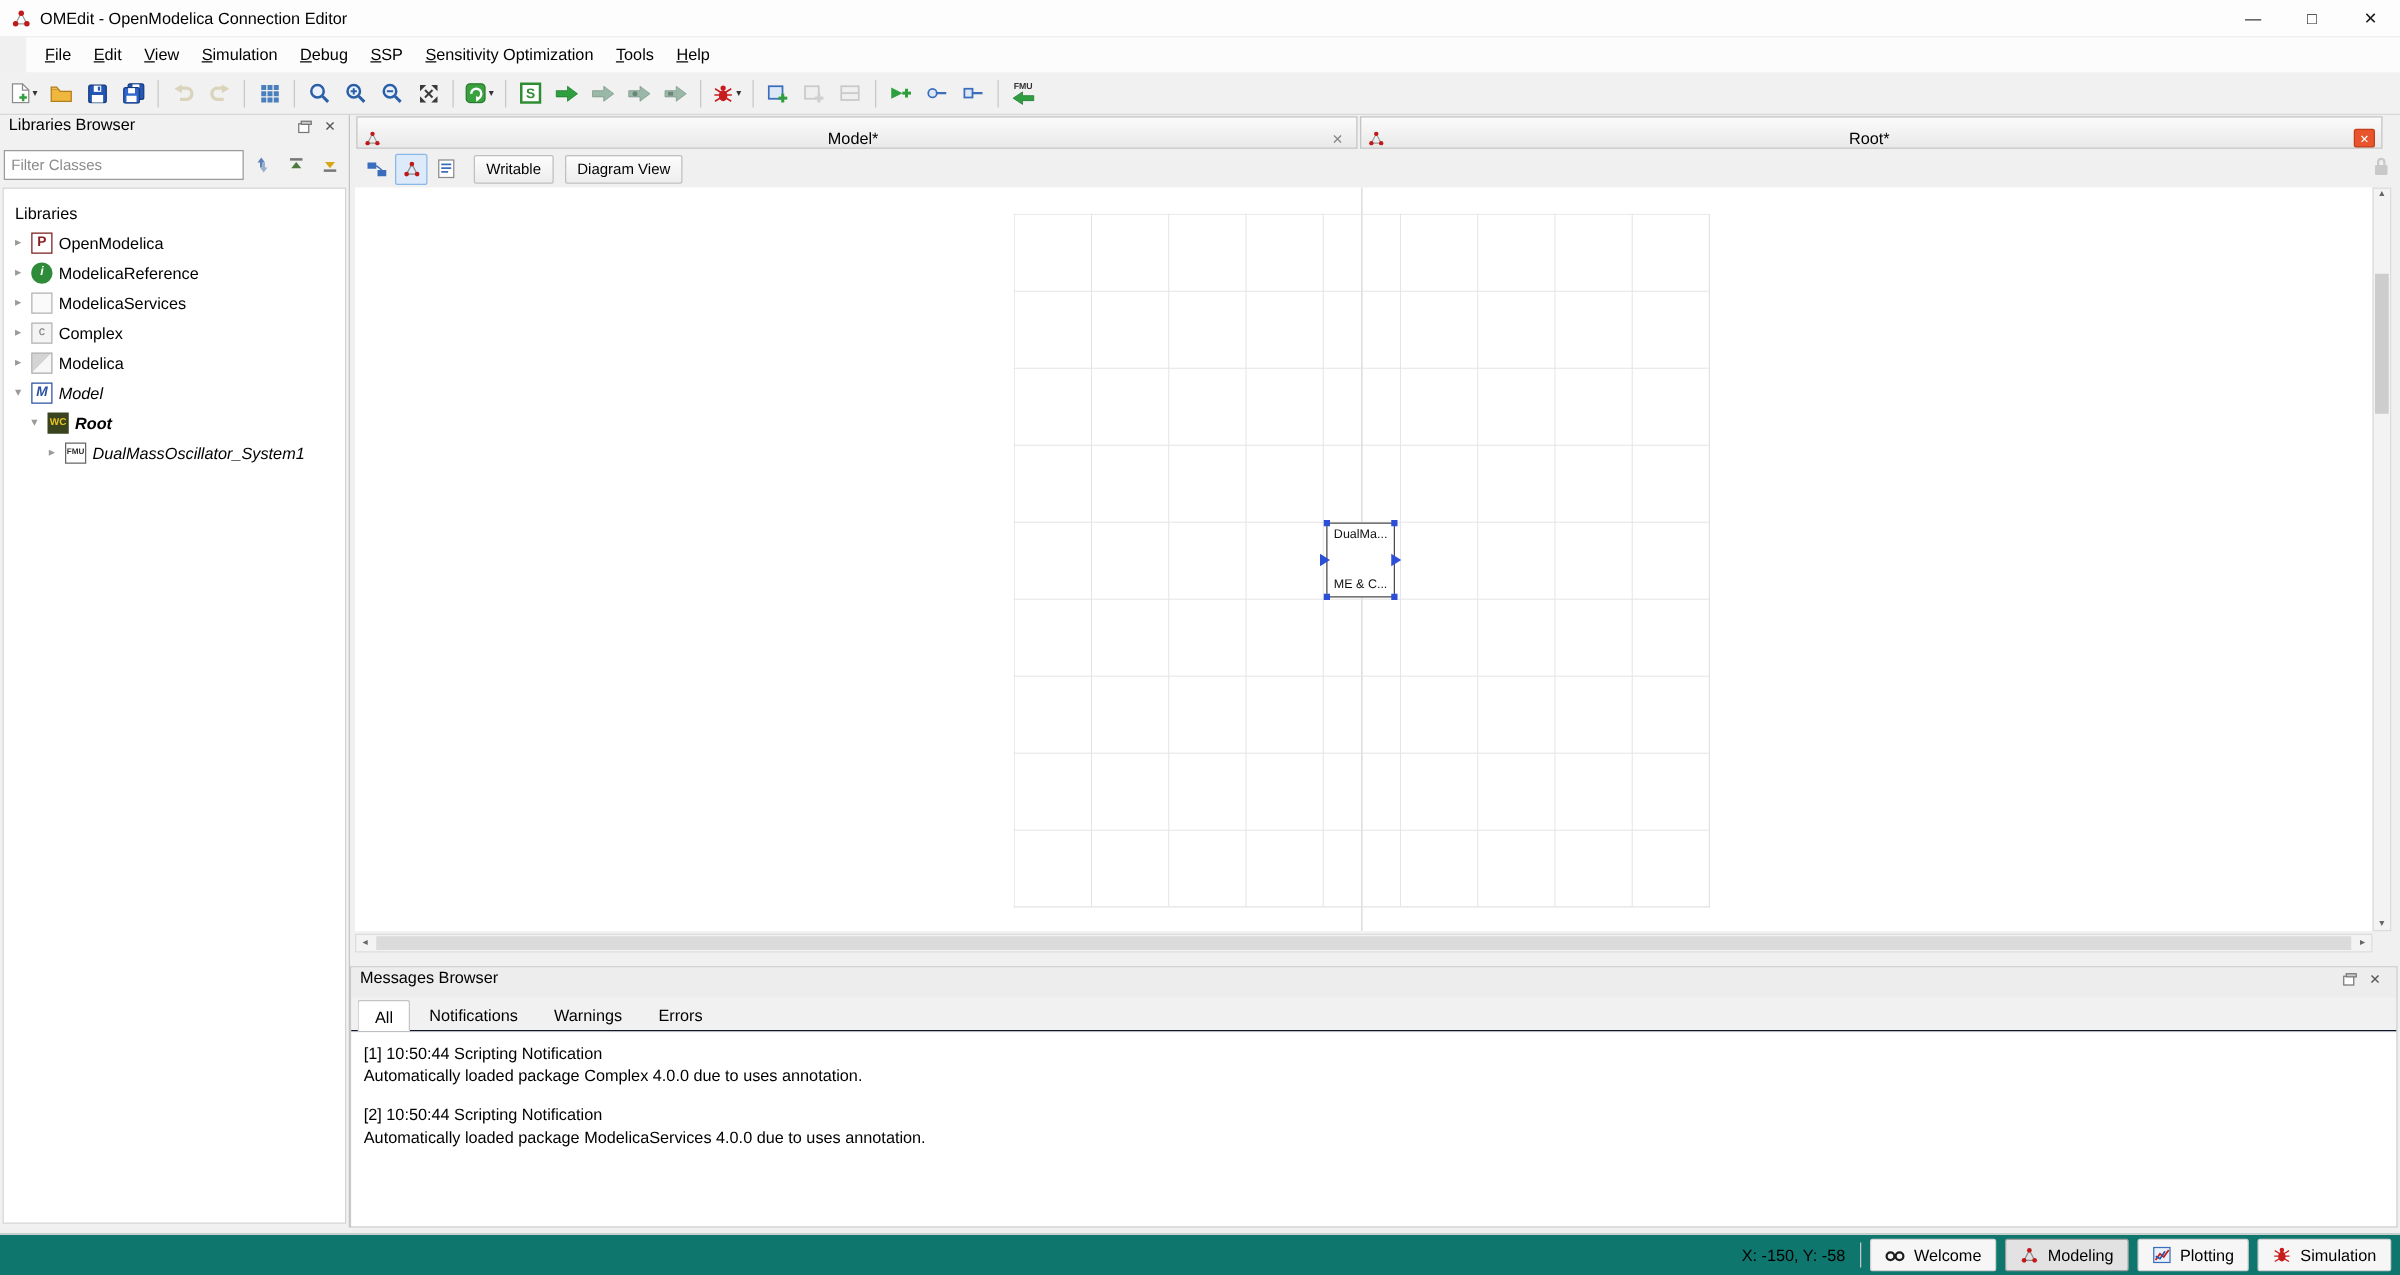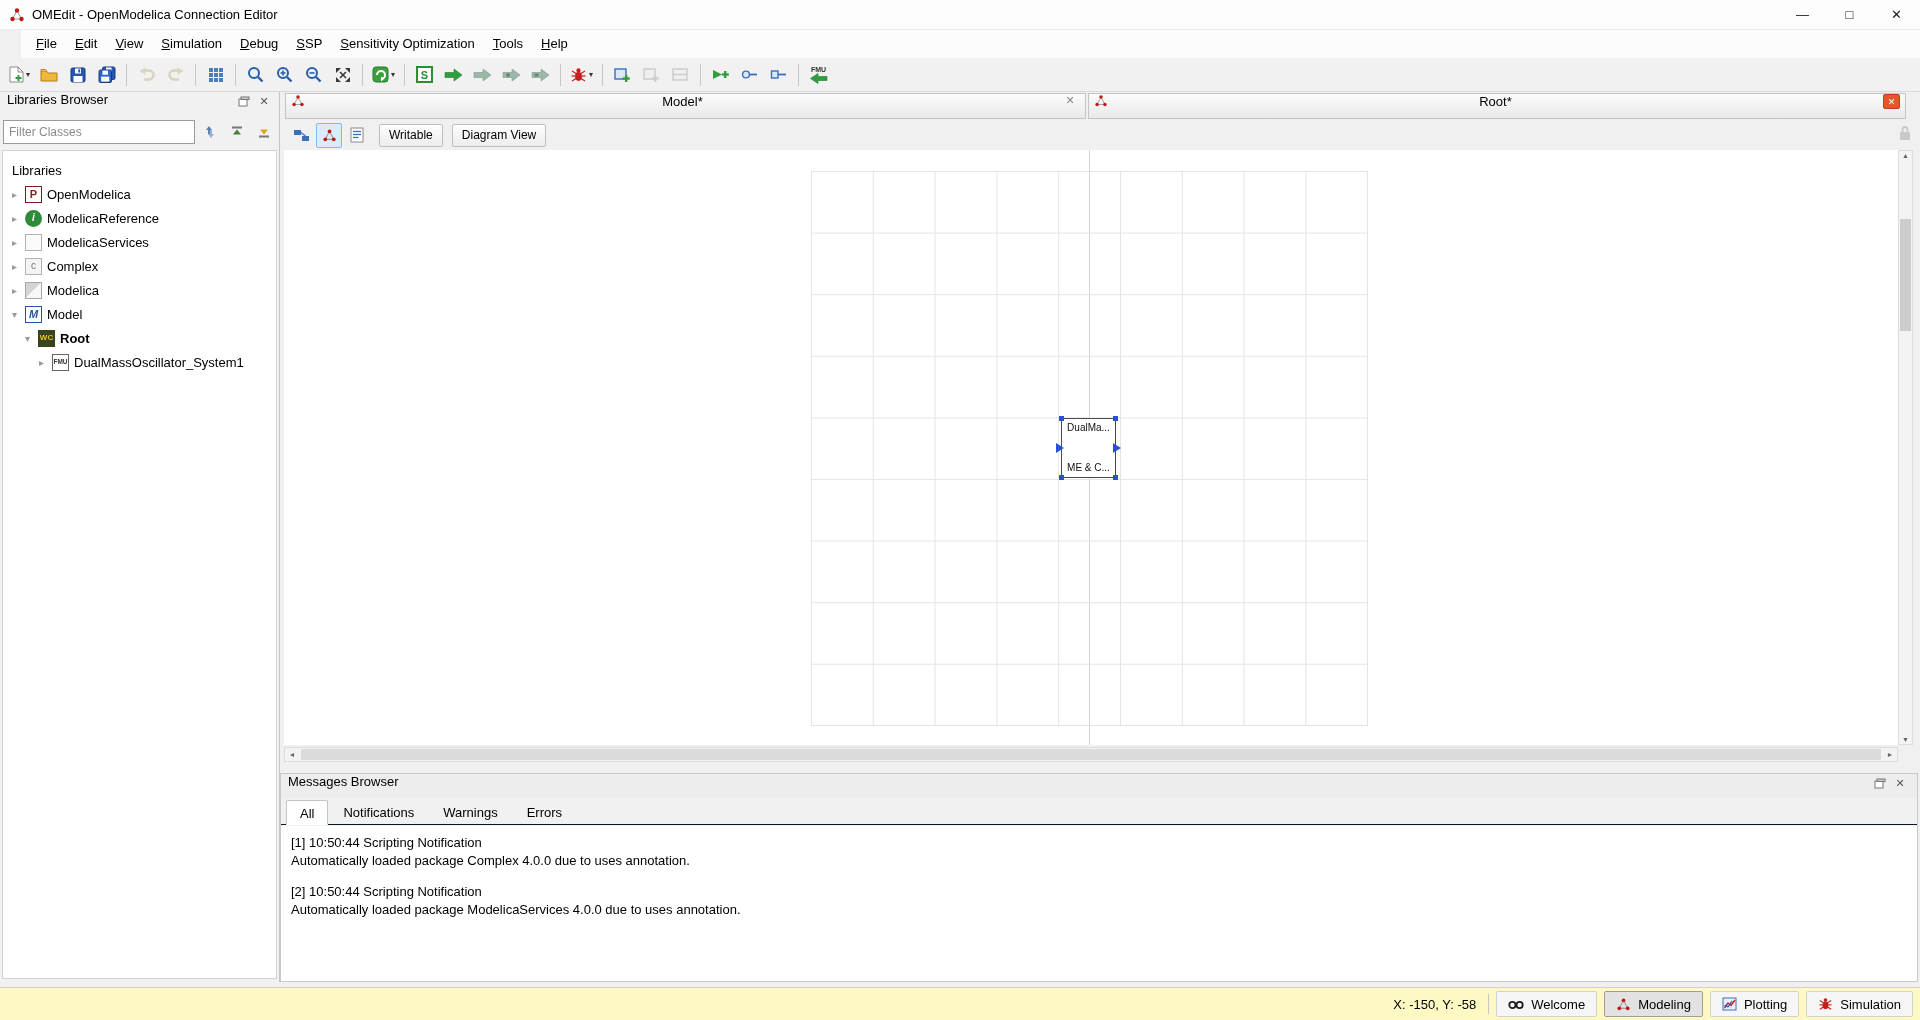--- a/index.html
+++ b/index.html
@@ -37,34 +37,34 @@
   .ph-icon { width:20px; height:18px; display:flex; align-items:center; justify-content:center; color:#555; font-size:11px; }
   .filter-row { display:flex; align-items:center; padding:3px 3px 0 3px; gap:3px; }
   .filter-input { width:193px; height:24px; border:1px solid #9a9a9a; background:#fff; font-family:"Liberation Sans",sans-serif; font-size:12px; padding:0 5px; color:#333; }
   .filter-input::placeholder { color:#8b8b8b; }
   .f-icon { width:24px; height:24px; display:flex; align-items:center; justify-content:center; }
   .tree { position:absolute; left:2px; top:58px; right:2px; bottom:3px; background:#fff; border:1px solid #d2d2d2; padding-top:7px; overflow:hidden; }
   .tree-row { display:flex; align-items:center; height:24px; gap:5px; }
   .arrow { width:11px; color:#9a9a9a; font-size:10px; text-align:center; flex:none; }
   .ticon { width:17px; height:17px; display:flex; align-items:center; justify-content:center; flex:none; line-height:1; }
   .tlabel { font-size:13px; white-space:nowrap; }
-  .it > .tlabel { }
+  .it > .tlabel { font-style:italic; }
   .bd > .tlabel { font-weight:bold; }
   .icon-om-pkg { border:1px solid #7a1d1d; color:#8a2020; font-weight:bold; font-size:11px; background:#fff; }
   .icon-info { background:#2e8b3a; border-radius:50%; color:#fff; font-size:10px; font-weight:bold; font-style:italic; }
   .icon-pkg { background:#fafafa; border:1px solid #b3b3b3; }
   .icon-complex { background:#f4f4f4; border:1px solid #b3b3b3; color:#777; font-size:10px; }
   .icon-modelica { background:linear-gradient(135deg,#d4d4d4 50%,#f7f7f7 50%); border:1px solid #a8a8a8; }
   .icon-model { background:#fff; border:1px solid #2a52a0; color:#2a52a0; font-weight:bold; font-style:italic; font-size:11px; }
   .icon-wc { background:#39441f; color:#e6c320; font-weight:bold; font-size:8px; letter-spacing:0; }
   .icon-fmu { background:#fff; border:1px solid #666; color:#333; font-size:6.5px; font-weight:bold; }
 
   
   .workspace { position:absolute; left:280px; top:92px; right:0; bottom:33px; background:#f0f0f0; }
-  .mdi-bar { position:absolute; top:1px; height:26px; background:linear-gradient(#fbfbfb,#e9e9e9); border:1px solid #c4c4c4; display:flex; align-items:flex-start; padding:0 5px; }
+  .mdi-bar { position:absolute; top:1px; height:26px; background:linear-gradient(#fbfbfb,#e9e9e9); border:1px solid #c4c4c4; display:flex; align-items:flex-end; padding:0 5px; }
   .mdi-model { left:5px; width:801px; }
   .mdi-root { left:808px; width:818px; }
   .mdi-title { flex:1; text-align:center; font-size:13px; }
   .mdi-close-gray { color:#8a8a8a; font-size:11px; width:20px; text-align:center; }
   .mdi-close-red { width:17px; height:15px; background:#e8542c; border:1px solid #c23f1b; border-radius:2px; color:#fff; font-size:9px; display:flex; align-items:center; justify-content:center; }
 
   .doc-toolbar { position:absolute; top:28px; left:0; right:0; height:30px; display:flex; align-items:center; padding-left:8px; gap:2px; background:#f0f0f0; }
   .vbtn { height:25px; min-width:26px; display:flex; align-items:center; justify-content:center; padding:0 3px; border-radius:2px; }
   .vbtn.pressed { background:#dceafa; border:1px solid #89b8e8; }
   .txtbtn { height:23px; padding:0 9px; border:1px solid #bfbfbf; background:linear-gradient(#fdfdfd,#ededed); font-size:12px; display:flex; align-items:center; margin-left:7px; border-radius:2px; }
@@ -98,21 +98,21 @@
   .msg-header { height:24px; display:flex; padding:0 7px; font-size:13px; background:#ededed; }
   .msg-header .sp { flex:1; }
   .msg-tabs { height:27px; display:flex; align-items:flex-end; padding-left:5px; background:#f1f1f1; border-bottom:1px solid #0f172a; }
   .msg-tab { height:25px; line-height:25px; padding:0 13px; font-size:13px; border:1px solid transparent; margin-right:1px; }
   .msg-tab.active { background:#fff; border:1px solid #c4c4c4; border-bottom:1px solid #fff; margin-bottom:-1px; border-radius:2px 2px 0 0; }
   .msg-content { position:absolute; top:52px; left:0; right:0; bottom:0; background:#fff; padding:9px 10px; overflow:hidden; }
   .msg-title { font-weight:normal; font-size:13px; margin-bottom:3px; }
   .msg-body { font-size:13px; margin-bottom:16px; }
 
   
-  .statusbar { position:absolute; left:0; bottom:0; width:100%; height:33px; background:#fef9c3; border-top:1px solid #cfcfcf; display:flex; align-items:center; justify-content:flex-end; padding-right:7px; gap:7px;margin-top:44px; }
+  .statusbar { position:absolute; left:0; bottom:0; width:100%; height:33px; background:#0f766e; border-top:1px solid #cfcfcf; display:flex; align-items:center; justify-content:flex-end; padding-right:7px; gap:7px;margin-top:44px; }
   .coords { font-size:13px; margin-right:5px; }
   .sb-sep { width:1px; height:20px; background:#c6c6c6; }
   .sb-btn { height:26px; display:flex; align-items:center; gap:7px; padding:0 11px; border:1px solid #d2d2d2; background:#f6f6f6; font-size:13px; border-radius:2px; }
   .sb-btn.active { background:#e2e2e2; border-color:#9e9e9e; }
   svg { display:block; }
 </style>
 </head>
 <body>
 
 <div id="app">

